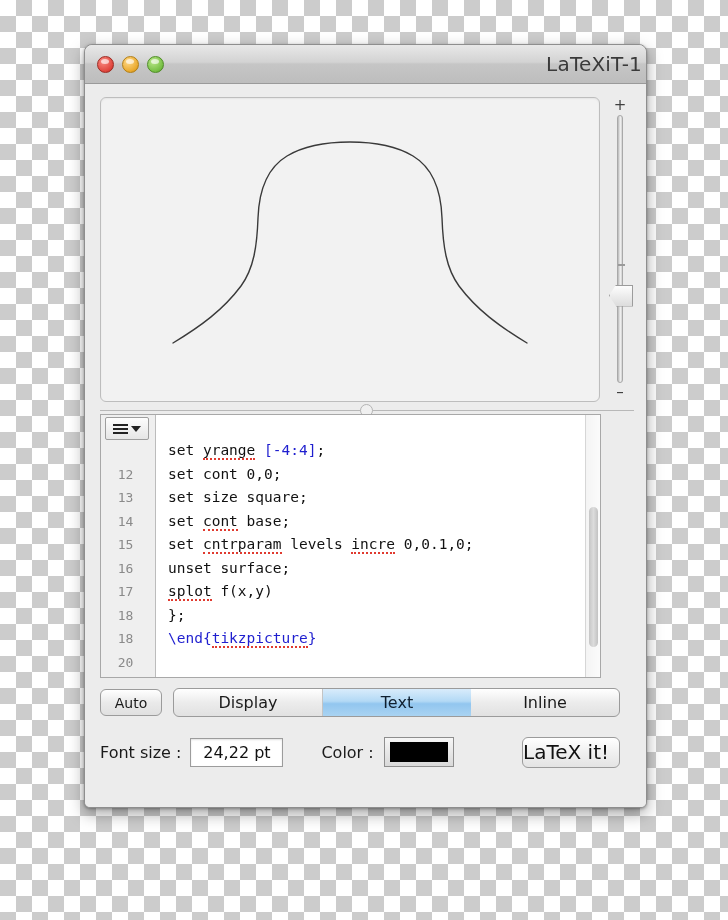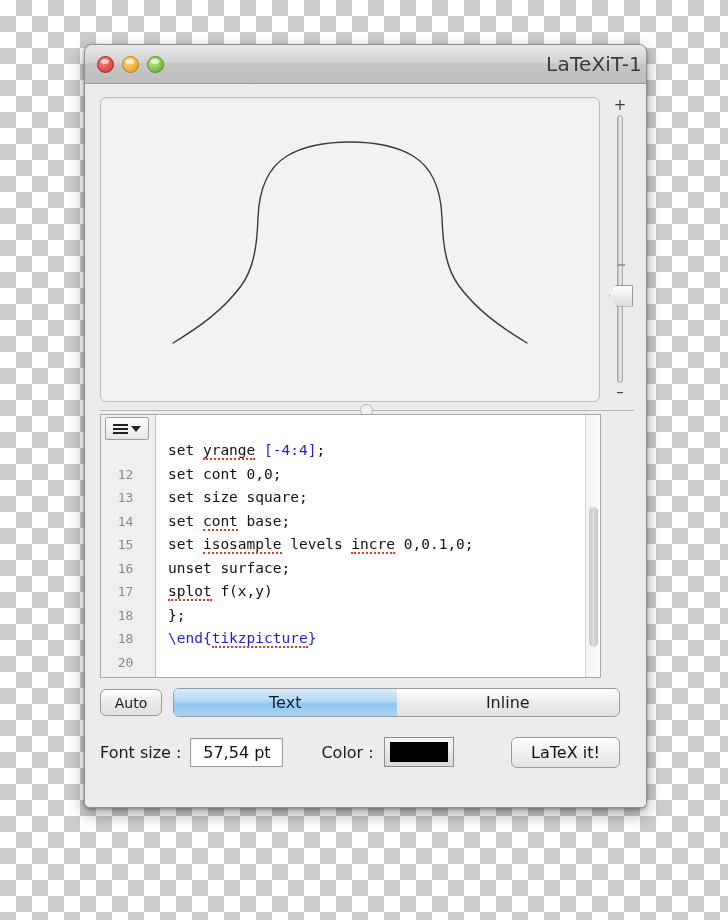--- a/index.html
+++ b/index.html
@@ -184,24 +184,24 @@
   }
   #color-label{margin-left:38px;}
   #color-swatch{
     margin-left:10px;width:70px;height:30px;
     background:linear-gradient(to bottom,#f6f6f6,#d9d9d9);
     border:1px solid #8e8e8e;box-sizing:border-box;
     display:flex;align-items:center;justify-content:center;
   }
   #color-swatch .chip{width:58px;height:20px;background:#000000;}
   #latexit-btn{
-    margin-left:auto;width:109px;height:31px;border-radius:6px;
+    margin-left:auto;width:98px;height:31px;border-radius:6px;
     background:linear-gradient(to bottom,#ffffff,#f0f0f0 50%,#e4e4e4);
     border:1px solid #9b9b9b;box-sizing:border-box;
-    font-size:16px;color:#111;text-align:center;line-height:29px;
+    font-size:20px;color:#111;line-height:29px;
   }
 </style>
 </head>
 <body>
 
 <div id="window">
 
   <div id="titlebar">
     <div class="lights">
       <span class="light l-red"></span>
@@ -265,44 +265,45 @@
 
       <div id="code">
         <div class="clip">
           
         </div>
         <div class="lines" id="code-lines">
             <div class="cl"><span>set </span><span class="sp">yrange</span><span> </span><span class="tok-blue">[-4:4]</span><span>;</span></div>
             <div class="cl"><span>set cont 0,0;</span></div>
             <div class="cl"><span>set size square;</span></div>
             <div class="cl"><span>set </span><span class="sp">cont</span><span> base;</span></div>
-            <div class="cl"><span>set </span><span class="sp">isosample</span><span> levels </span><span class="sp">incre</span><span> 0,0.1,0;</span></div>
+            <div class="cl"><span>set </span><span class="sp">cntrparam</span><span> levels </span><span class="sp">incre</span><span> 0,0.1,0;</span></div>
             <div class="cl"><span>unset surface;</span></div>
             <div class="cl"><span class="sp">splot</span><span> f(x,y)</span></div>
             <div class="cl"><span>};</span></div>
             <div class="cl"><span class="tok-blue">\end{</span><span class="tok-blue sp">tikzpicture</span><span class="tok-blue">}</span></div>
             <div class="cl">&nbsp;</div>
           </div>
         <div id="code-scroll">
           <div class="thumb"></div>
         </div>
       </div>
     </div>
 
     <div id="segbar">
       <div id="auto-btn">Auto</div>
       <div id="segmented">
+          <div class="seg">Display</div>
           <div class="seg sel">Text</div>
           <div class="seg">Inline</div>
         </div>
     </div>
 
     <div id="bottombar">
       <span class="lbl">Font size :</span>
-      <div id="fontsize-field">57,54 pt</div>
+      <div id="fontsize-field">24,22 pt</div>
       <span class="lbl" id="color-label">Color :</span>
       <div id="color-swatch">
         <div class="chip" style="background: rgb(0, 0, 0);"></div>
       </div>
       <div id="latexit-btn">LaTeX it!</div>
     </div>
 
   </div>
 </div>
 

